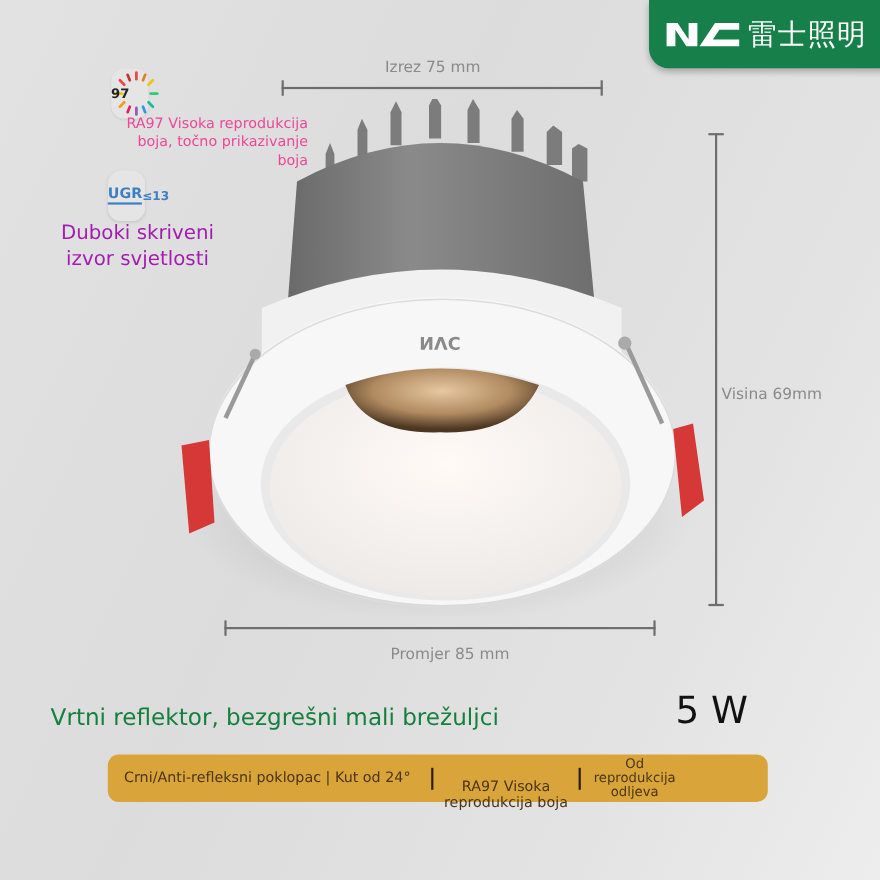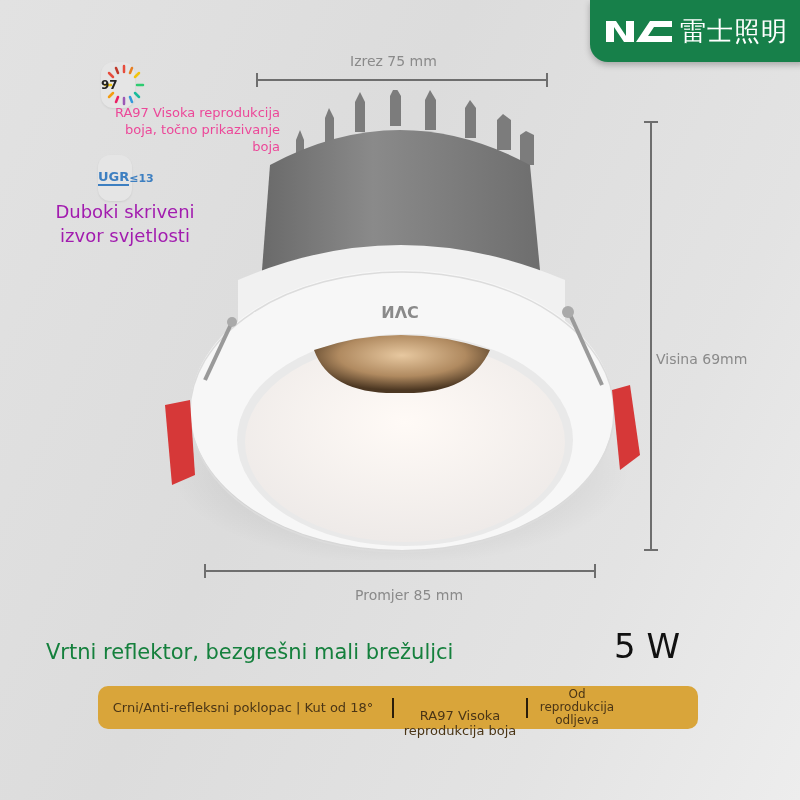--- a/index.html
+++ b/index.html
@@ -183,18 +183,18 @@
   <circle cx="232" cy="322" r="5" fill="#aaa"></circle>
   <circle cx="568" cy="312" r="6" fill="#aaa"></circle>
   <path d="M165 405 L190 400 L195 475 L172 485 Z" fill="#d63838"></path>
   <path d="M612 390 L630 385 L640 455 L620 470 Z" fill="#d63838"></path>
 </svg>
 
 <div class="abs title">Vrtni reflektor, bezgrešni mali brežuljci</div>
 <div class="abs power">5 W</div>
 
 <div class="abs feature-bar">
-  <div class="feat" style="width:290px;">Crni/Anti-refleksni poklopac | Kut od 18°</div>
+  <div class="feat" style="width:290px;">Crni/Anti-refleksni poklopac | Kut od 24°</div>
   <div class="sep"></div>
   <div class="feat" style="width:124px;margin-top:30px;">RA97 Visoka reprodukcija boja</div>
   <div class="sep"></div>
   <div class="feat" style="width:90px; font-size:12px; line-height:13px;">Od reprodukcija odljeva</div>
 </div>
 
 </body></html>

